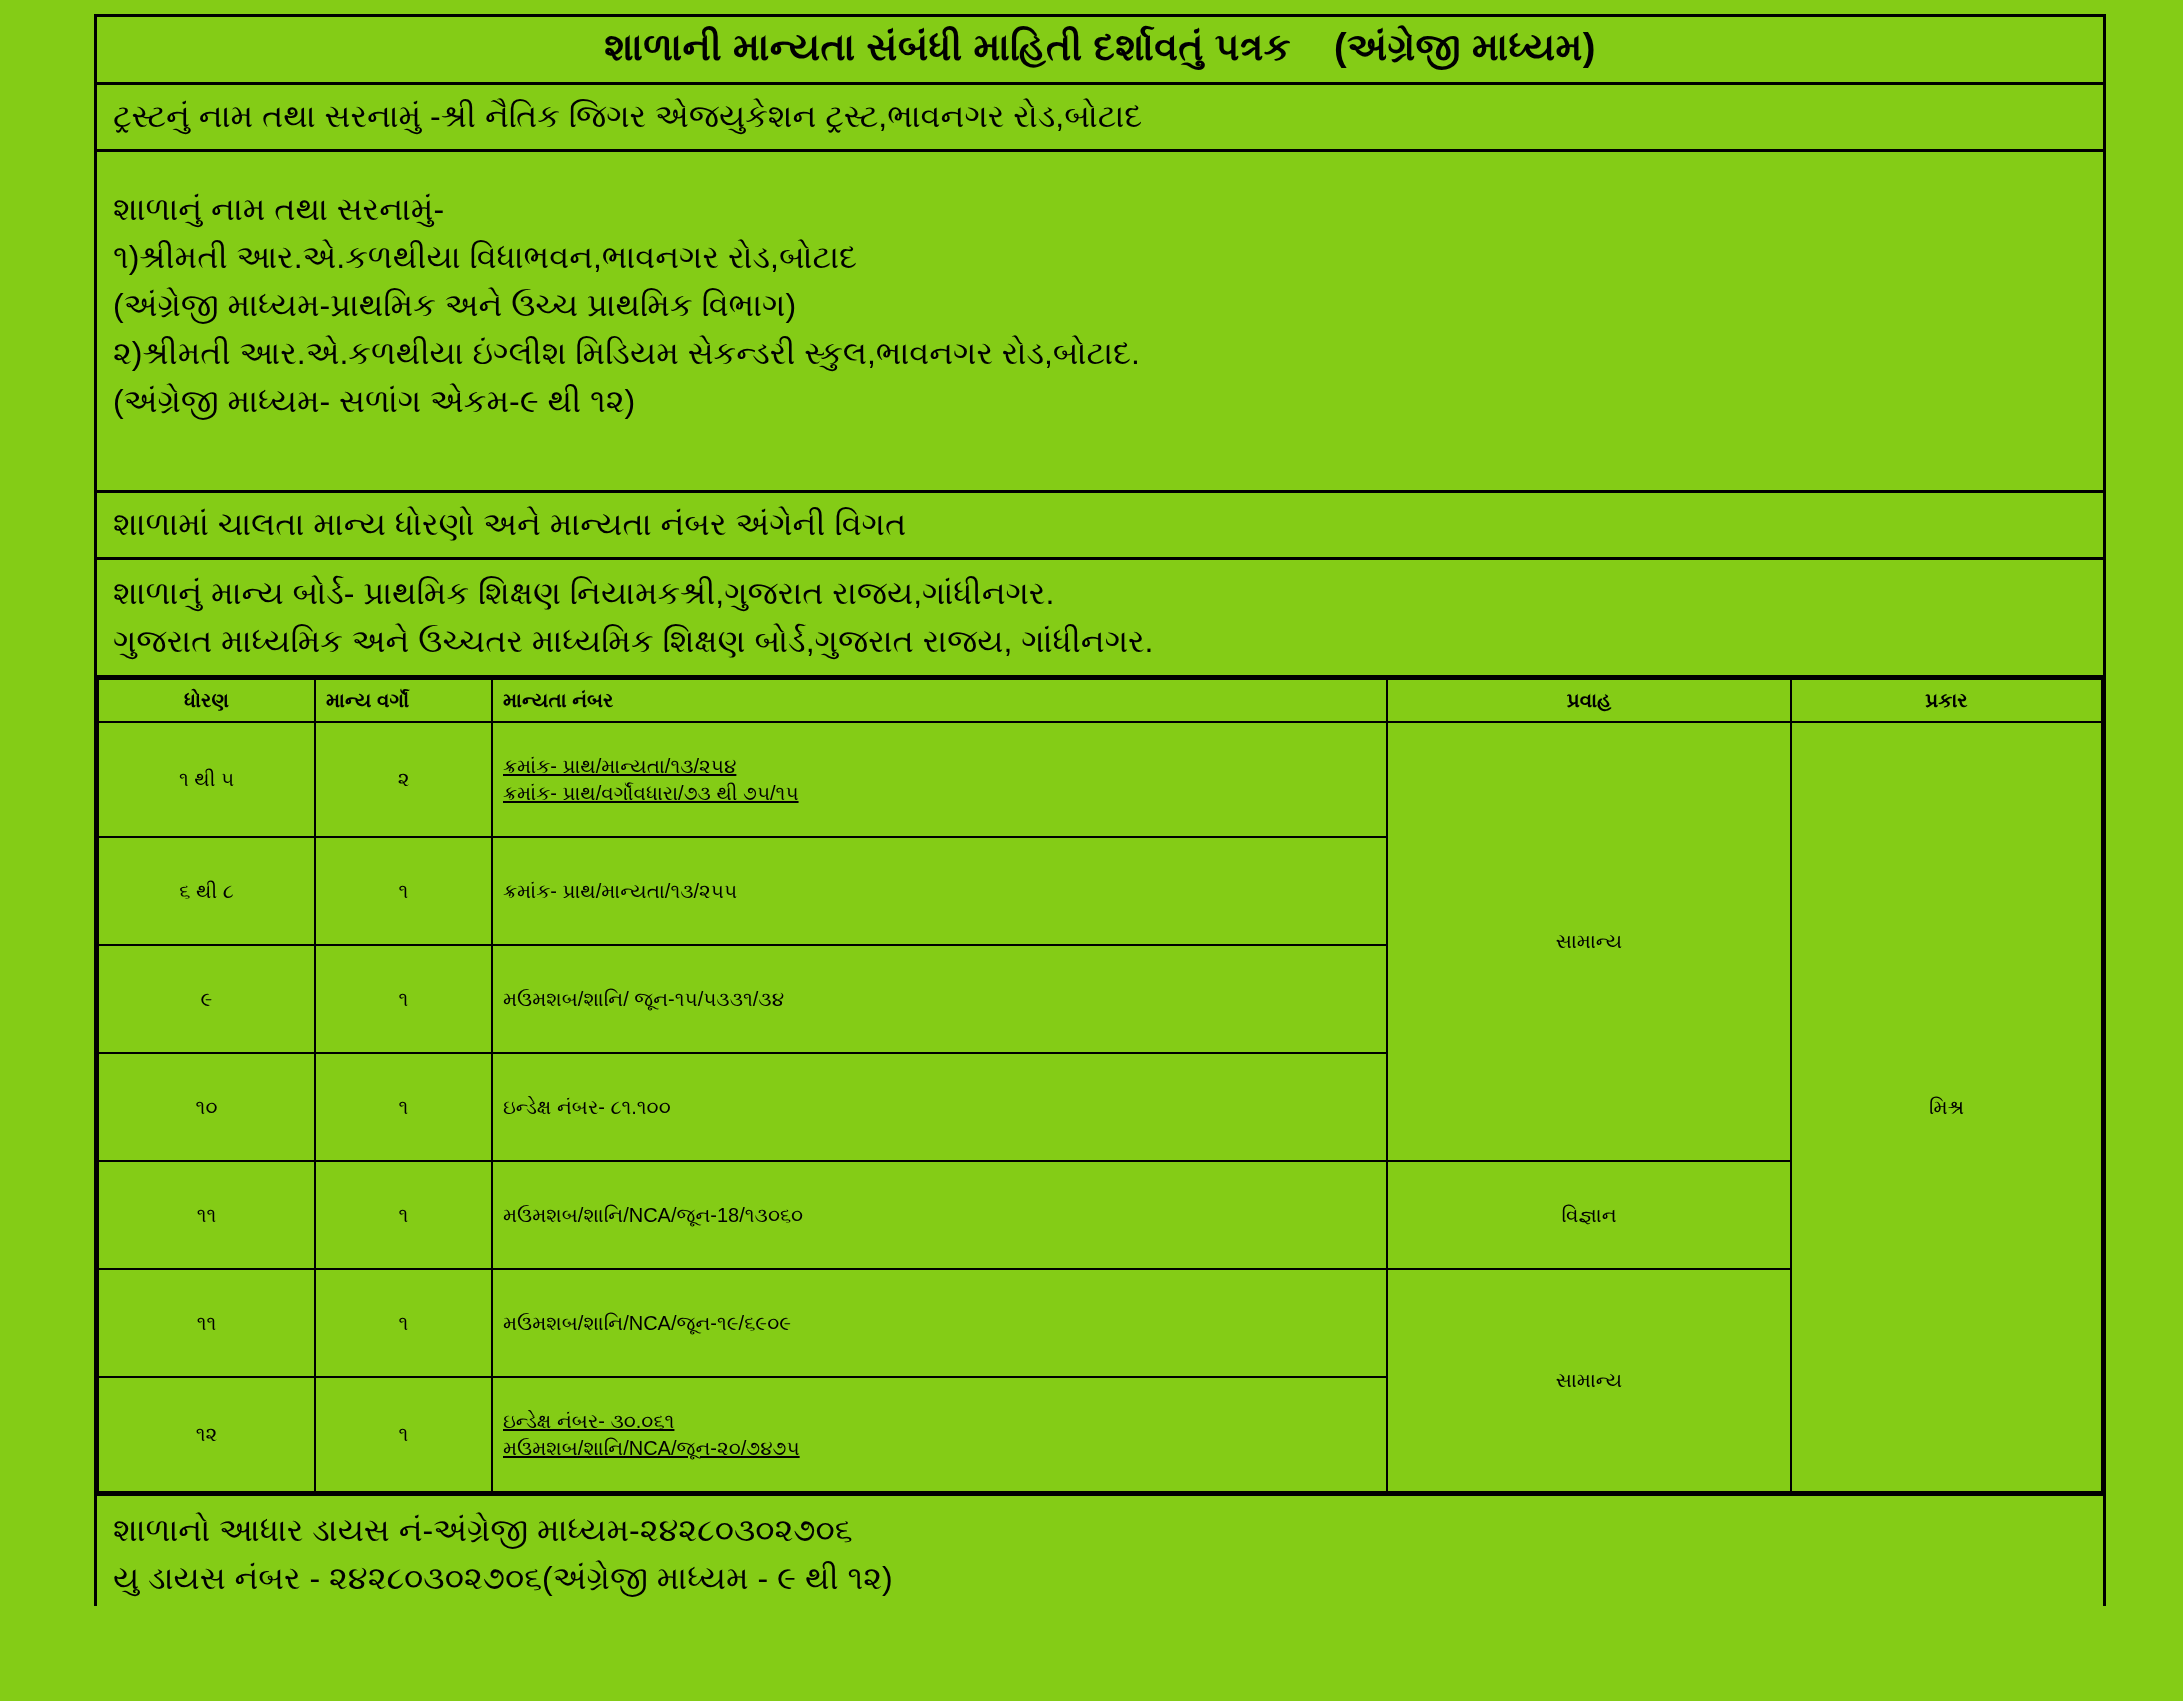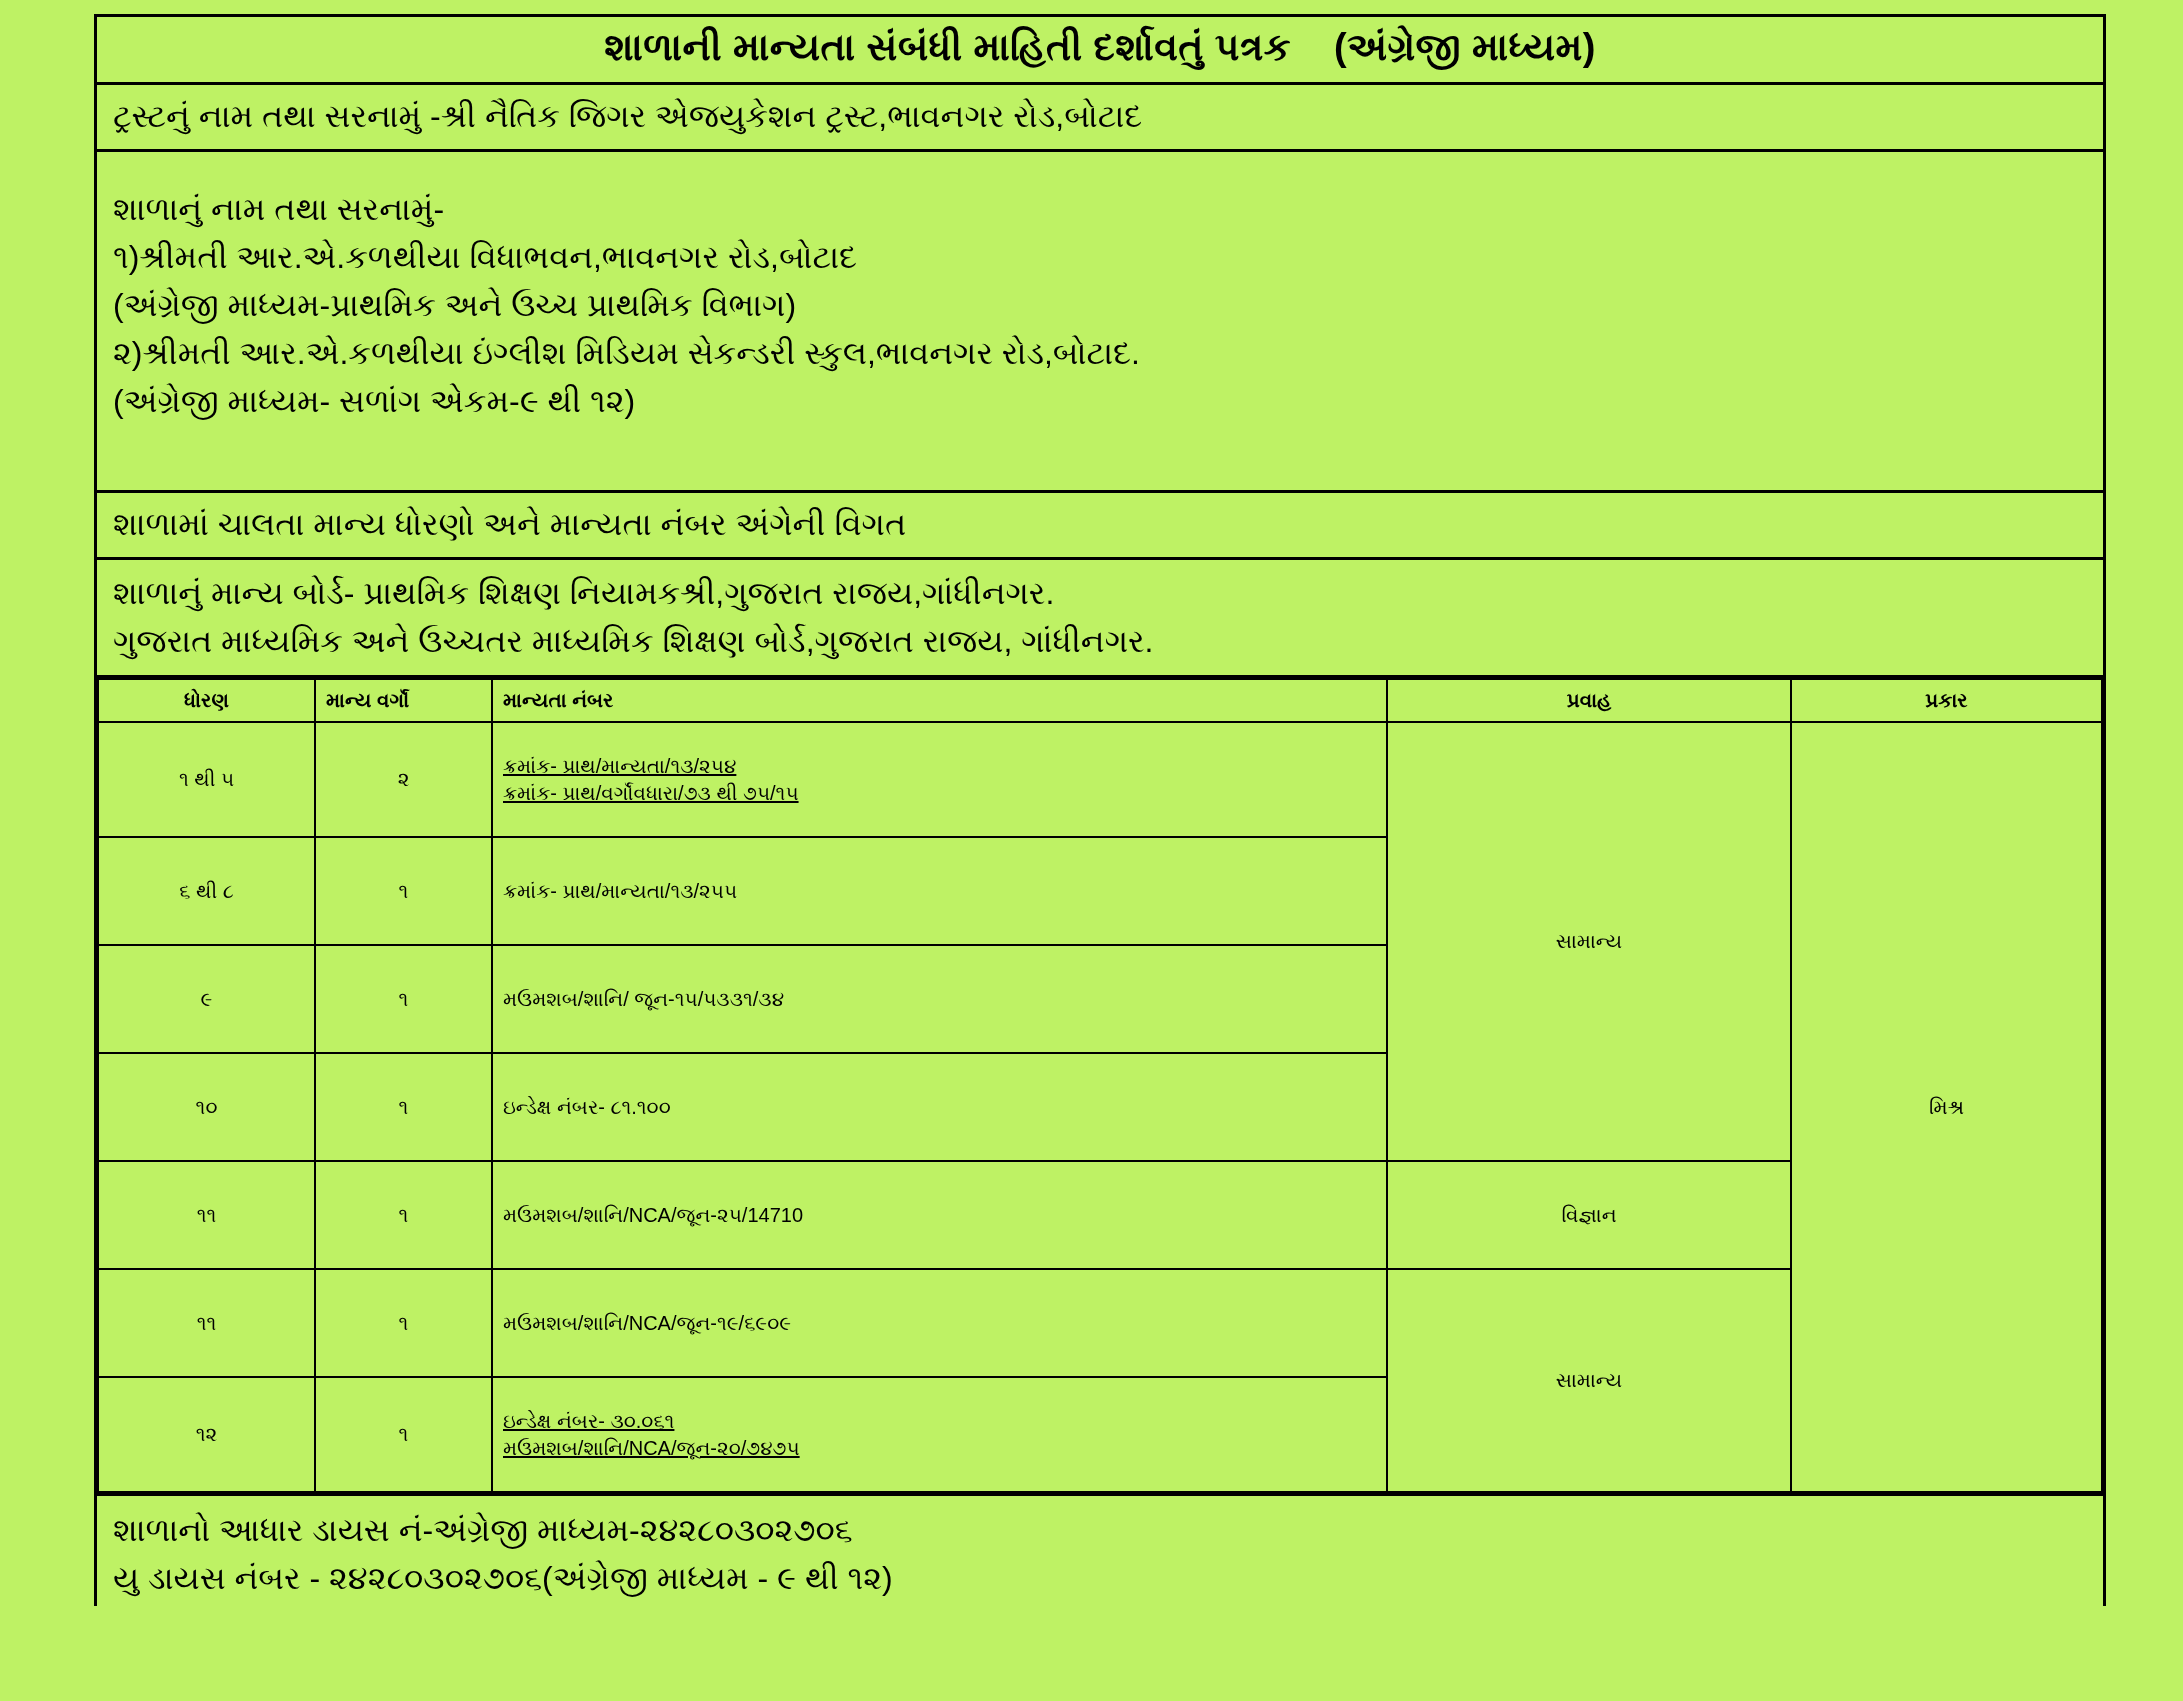--- a/index.html
+++ b/index.html
@@ -11,21 +11,21 @@
     width: 2183px;
     height: 1701px;
     font-family: "Liberation Sans", sans-serif;
     color: #000000;
     overflow: hidden;
   }
   .page {
     position: relative;
     width: 2183px;
     height: 1701px;
-    background: #bef264;
+    background: #84cc16;
     box-sizing: border-box;
     padding: 14.4px 79px 0 94px;
   }
   .doc {
     border: 3.6px solid #000;
     border-bottom: none;
     width: 2012px;
     box-sizing: border-box;
   }
   .row {
@@ -169,21 +169,21 @@
             <td class="c-num">મઉમશબ/શાનિ/ જૂન-૧૫/૫૩૩૧/૩૪</td>
           </tr>
           <tr class="tall">
             <td class="c-std">૧૦</td>
             <td class="c-cls">૧</td>
             <td class="c-num">ઇન્ડેક્ષ નંબર- ૮૧.૧૦૦</td>
           </tr>
           <tr class="tall">
             <td class="c-std">૧૧</td>
             <td class="c-cls">૧</td>
-            <td class="c-num">મઉમશબ/શાનિ/NCA/જૂન-૨૫/14710</td>
+            <td class="c-num">મઉમશબ/શાનિ/NCA/જૂન-18/૧૩૦૬૦</td>
             <td class="c-flow">વિજ્ઞાન</td>
           </tr>
           <tr class="tall">
             <td class="c-std">૧૧</td>
             <td class="c-cls">૧</td>
             <td class="c-num">મઉમશબ/શાનિ/NCA/જૂન-૧૯/૬૯૦૯</td>
             <td class="c-flow" rowspan="2">સામાન્ય</td>
           </tr>
           <tr class="taller">
             <td class="c-std">૧૨</td>

